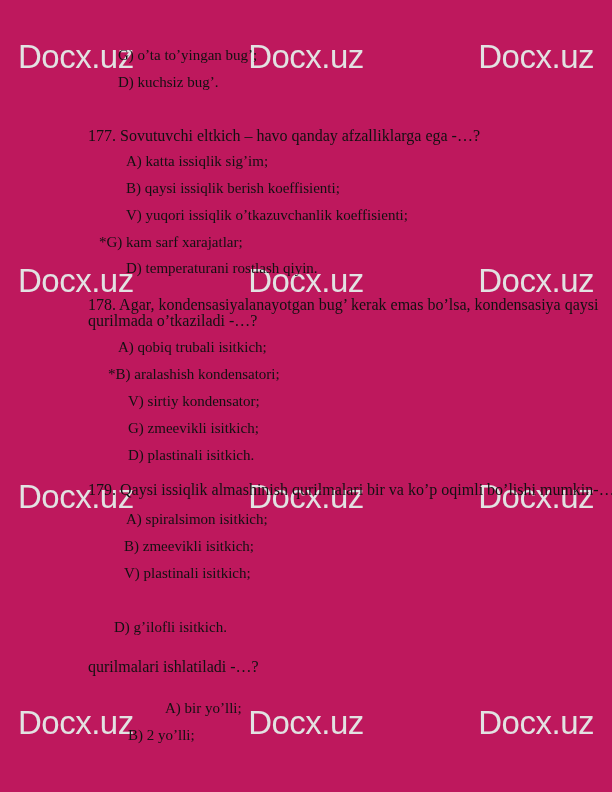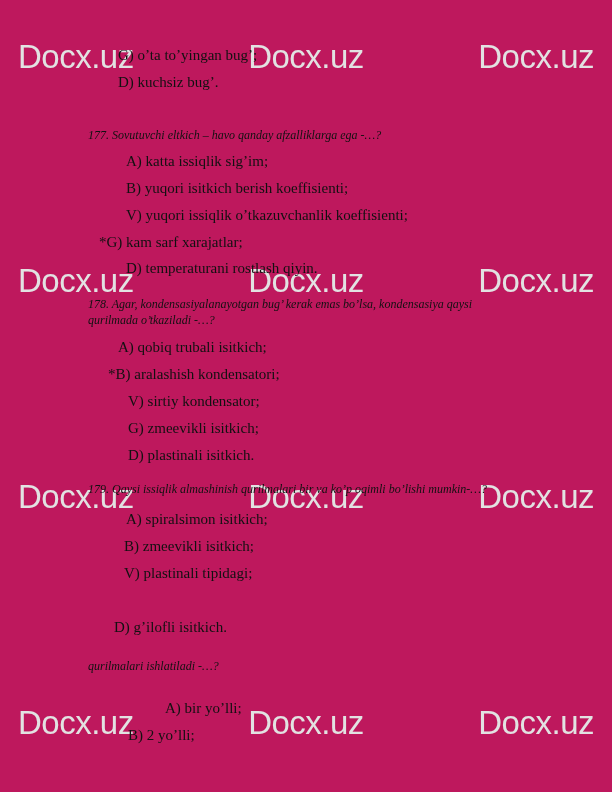--- a/index.html
+++ b/index.html
@@ -64,24 +64,23 @@
   }
   .line {
     position: absolute;
     font-size: 15px;
     line-height: 13px;
     white-space: pre;
     color: #111111;
   }
   .qtext {
     position: absolute;
-    font-size: 12px;
+    font-size: 16px;
     line-height: 15.5px;
     color: #111111;
-    font-style: italic;
   }
   .qtext .q-l1, .qtext .q-l2 { display: block; white-space: pre; }
 </style>
 </head>
 <body>
 
 <div id="page">
 
   <div id="watermarks">
     <div class="wm-band wm-band-0">
@@ -108,41 +107,41 @@
 
   <div id="content">
 
     <div class="line" style="left:118px; top:49px;">G) o’ta to’yingan bug’;</div>
     <div class="line" style="left:118px; top:76px;">D) kuchsiz bug’.</div>
 
     <div class="qtext" style="left:88px; top:128px; width:460px;">
       <span class="q-l1">177. Sovutuvchi eltkich – havo qanday afzalliklarga ega -…?</span>
     </div>
     <div class="line" style="left:126px; top:155px;">A) katta issiqlik sig’im;</div>
-    <div class="line" style="left:126px; top:182px;">B) yuqori isitkich berish koeffisienti;</div>
+    <div class="line" style="left:126px; top:182px;">B) qaysi issiqlik berish koeffisienti;</div>
     <div class="line" style="left:126px; top:209px;">V) yuqori issiqlik o’tkazuvchanlik koeffisienti;</div>
     <div class="line" style="left:99px;  top:236px;">*G) kam sarf xarajatlar;</div>
     <div class="line" style="left:126px; top:262px;">D) temperaturani rostlash qiyin.</div>
 
     <div class="qtext" style="left:88px; top:297px; width:460px;">
       <span class="q-l1">178. Agar, kondensasiyalanayotgan bug’ kerak emas bo’lsa, kondensasiya qaysi</span>
       <span class="q-l2">qurilmada o’tkaziladi -…?</span>
     </div>
     <div class="line" style="left:118px; top:341px;">A) qobiq trubali isitkich;</div>
     <div class="line" style="left:108px; top:368px;">*B) aralashish kondensatori;</div>
     <div class="line" style="left:128px; top:395px;">V) sirtiy kondensator;</div>
     <div class="line" style="left:128px; top:422px;">G) zmeevikli isitkich;</div>
     <div class="line" style="left:128px; top:449px;">D) plastinali isitkich.</div>
 
     <div class="qtext" style="left:88px; top:482px; width:470px;">
       <span class="q-l1">179. Qaysi issiqlik almashinish qurilmalari bir va ko’p oqimli bo’lishi mumkin-…?</span>
     </div>
     <div class="line" style="left:126px; top:513px;">A) spiralsimon isitkich;</div>
     <div class="line" style="left:124px; top:540px;">B) zmeevikli isitkich;</div>
-    <div class="line" style="left:124px; top:567px;">V) plastinali tipidagi;</div>
+    <div class="line" style="left:124px; top:567px;">V) plastinali isitkich;</div>
     <div class="line" style="left:114px; top:621px;">D) g’ilofli isitkich.</div>
 
     <div class="qtext" style="left:88px; top:659px; width:470px;">
       <span class="q-l2">qurilmalari ishlatiladi -…?</span>
     </div>
     <div class="line" style="left:165px; top:702px;">A) bir yo’lli;</div>
     <div class="line" style="left:128px; top:729px;text-align:center;">B) 2 yo’lli;</div>
 
   </div>
 </div>

